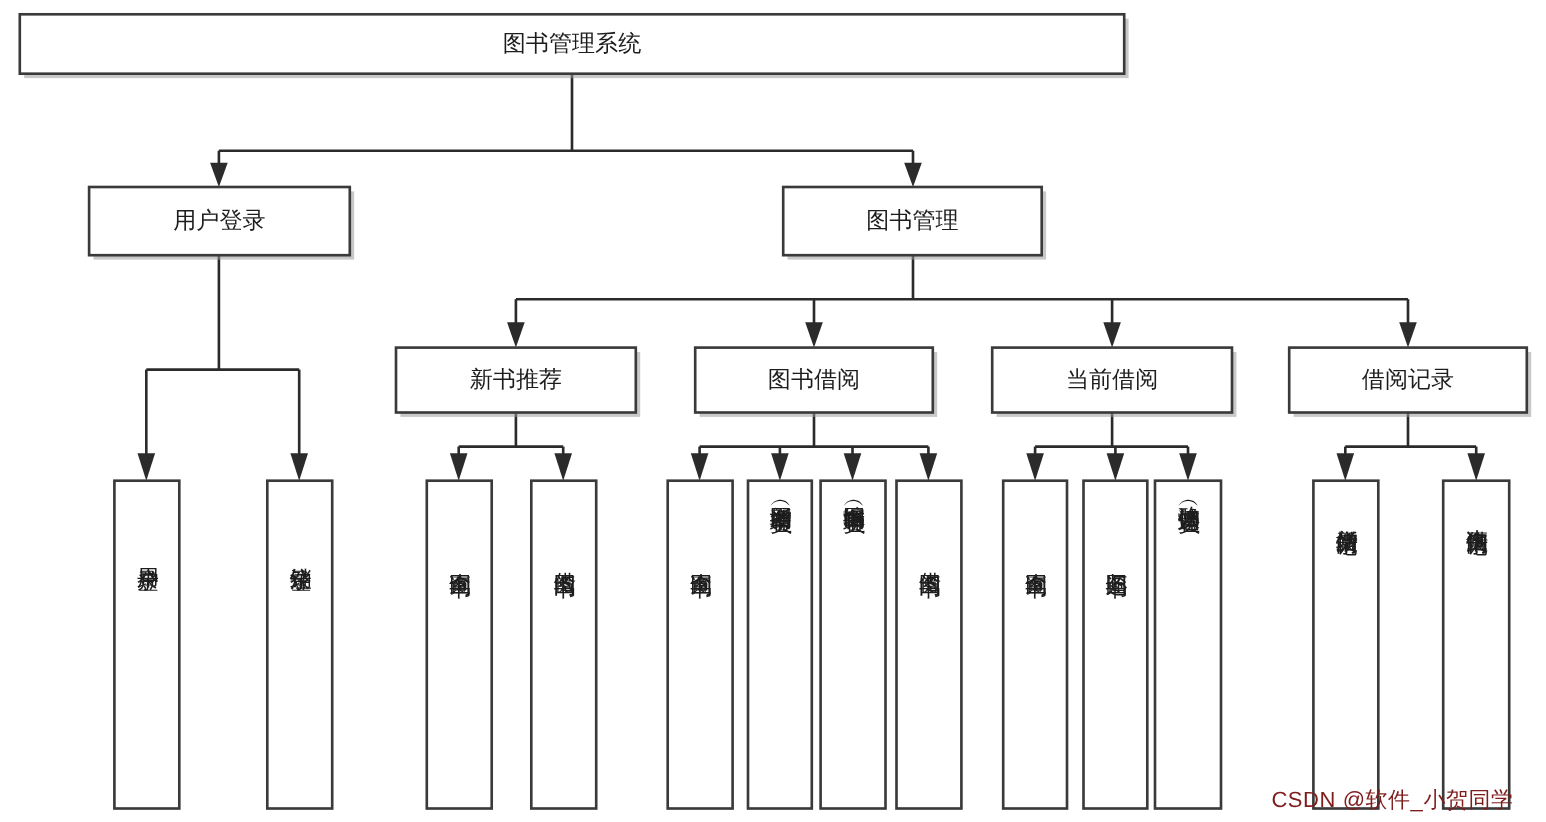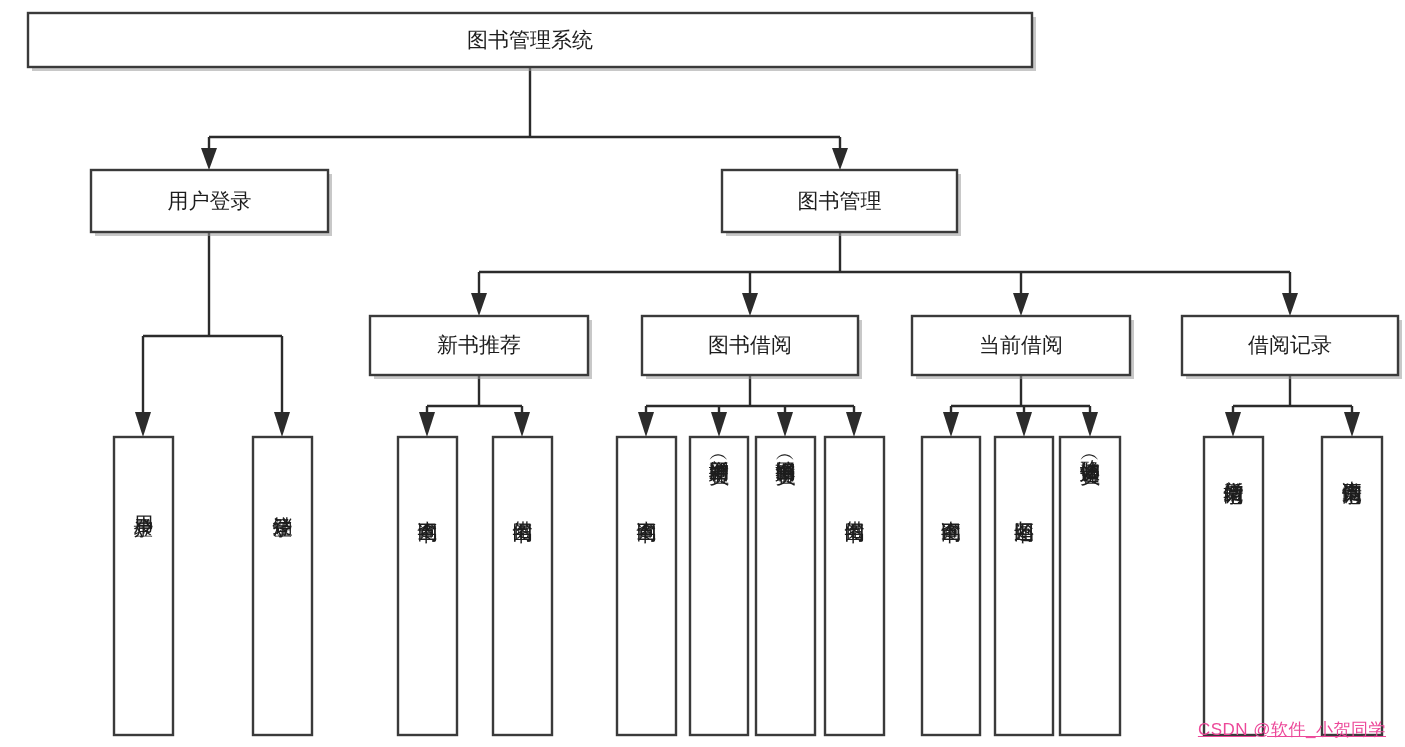--- a/index.html
+++ b/index.html
@@ -11,21 +11,20 @@
   body {
     width: 1405px;
     height: 747px;
     font-family: "Liberation Sans", "DejaVu Sans", sans-serif;
     overflow: hidden;
   }
   #diagram-root {
     position: relative;
     width: 1382px;
     height: 747px;
-    margin-left: 10px;
   }
   svg.diagram {
     display: block;
     width: 1405px;
     height: 747px;
   }
   .node-box {
     fill: #ffffff;
     stroke: #3a3a3a;
     stroke-width: 2.4;
@@ -66,25 +65,24 @@
     line-height: 1.05;
     color: #1d1d1d;
     letter-spacing: 1px;
     white-space: nowrap;
   }
   .watermark {
     position: absolute;
     right: 6px;
     bottom: 6px;
     font-family: "Liberation Sans", "DejaVu Sans", sans-serif;
-    font-size: 17px;
-    color: #ec4899;
+    font-size: 20px;
+    color: #7f1d1d;
     letter-spacing: 0.5px;
     white-space: nowrap;
-    text-decoration: underline;
   }
 </style>
 </head>
 <body>
 
 <div id="diagram-root">
 
   <svg class="diagram" viewBox="0 0 1405 747">
 
     <g>

